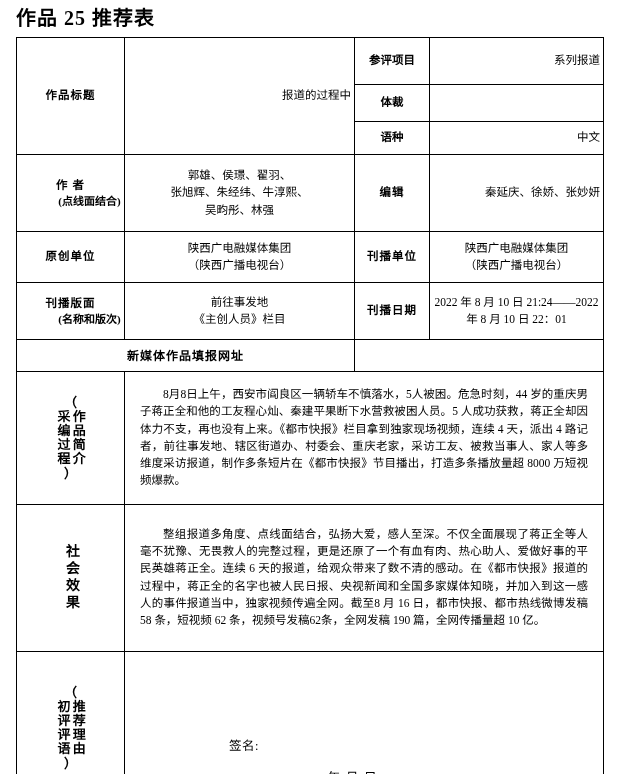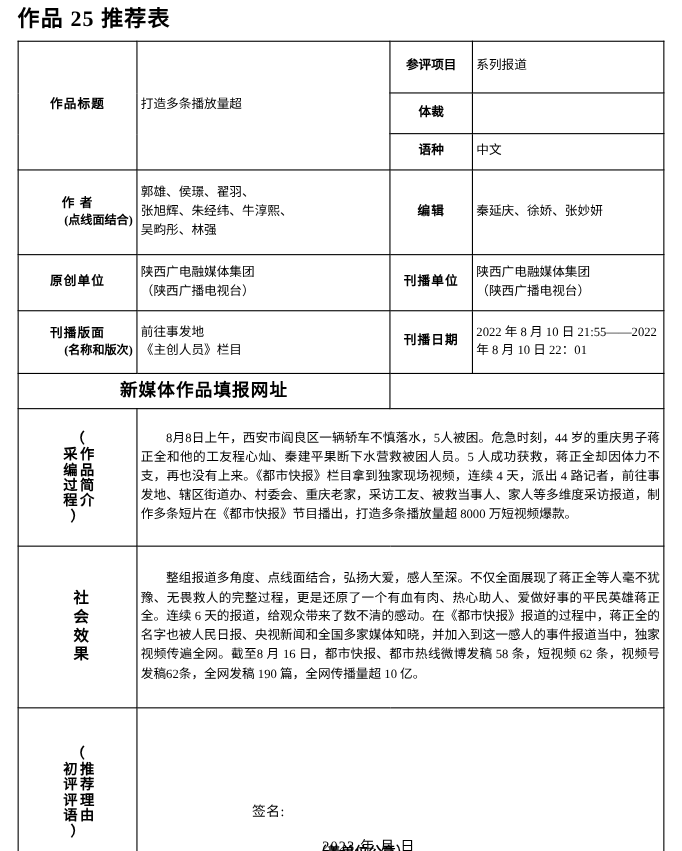--- a/index.html
+++ b/index.html
@@ -51,41 +51,42 @@
   }
   .lbl-sm {
     text-align: center;
     font-weight: bold;
     font-size: 11px;
     letter-spacing: 0px;
     line-height: 1.35;
     margin-left: 38px;
   }
   .val {
-    text-align: left;
+    text-align: right;
     font-size: 11.5px;
     line-height: 1.6;
   }
   .val-lines {
+    text-align: center;
     font-size: 11.5px;
     line-height: 1.75;
   }
   .val-left {
     text-align: left;
   }
   .body-cell {
     text-align: justify;
     text-justify: inter-ideograph;
     font-size: 11.3px;
     line-height: 1.85;
     padding: 5px 7px 6px 7px;
     vertical-align: top;
   }
   .body-cell p {
-    margin: 0;
+    margin: 12px;
     text-indent: 2em;
   }
   
   .vlabel {
     display: flex;
     flex-direction: row-reverse;
     justify-content: center;
     align-items: flex-start;
     gap: 0px;
     font-weight: bold;
@@ -166,21 +167,21 @@
     <colgroup>
       <col style="width:108px">
       <col style="width:230px">
       <col style="width:75px">
       <col style="width:174px">
     </colgroup>
     <tbody>
 
       <tr>
         <td rowspan="3" class="lbl">作品标题</td>
-        <td rowspan="3" class="val">打造多条播放量超</td>
+        <td rowspan="3" class="val">报道的过程中</td>
         <td class="lbl-sm" style="height:42px">参评项目</td>
         <td class="val">系列报道</td>
       </tr>
 
       <tr>
         <td class="lbl-sm" style="height:32px">体裁</td>
         <td class="val"></td>
       </tr>
 
       <tr>
@@ -219,27 +220,27 @@
         <td class="lbl" style="height:52px">
           <div>刊播版面</div>
           <div class="lbl-sm">(名称和版次)</div>
         </td>
         <td class="val-lines">
           <div>前往事发地</div>
           <div>《主创人员》栏目</div>
         </td>
         <td class="lbl">刊播日期</td>
         <td class="val-lines">
-          <div>2022 年 8 月 10 日 21:55——2022</div>
+          <div>2022 年 8 月 10 日 21:24——2022</div>
           <div>年 8 月 10 日 22：01</div>
         </td>
       </tr>
 
       <tr>
-        <td colspan="2" class="lbl-sm" style="height:27px;font-size:16px;letter-spacing:1px">新媒体作品填报网址</td>
+        <td colspan="2" class="lbl-sm" style="height:27px;font-size:12px;letter-spacing:1px">新媒体作品填报网址</td>
         <td colspan="2" class="val val-left"></td>
       </tr>
 
       <tr>
         <td style="width:108px;height:120px">
           <div class="vlabel-wrap">
             <span class="paren paren-top">（</span>
             <span class="vlabel">
               <span class="vcol">作品简介</span>
               <span class="vcol">采编过程</span>

